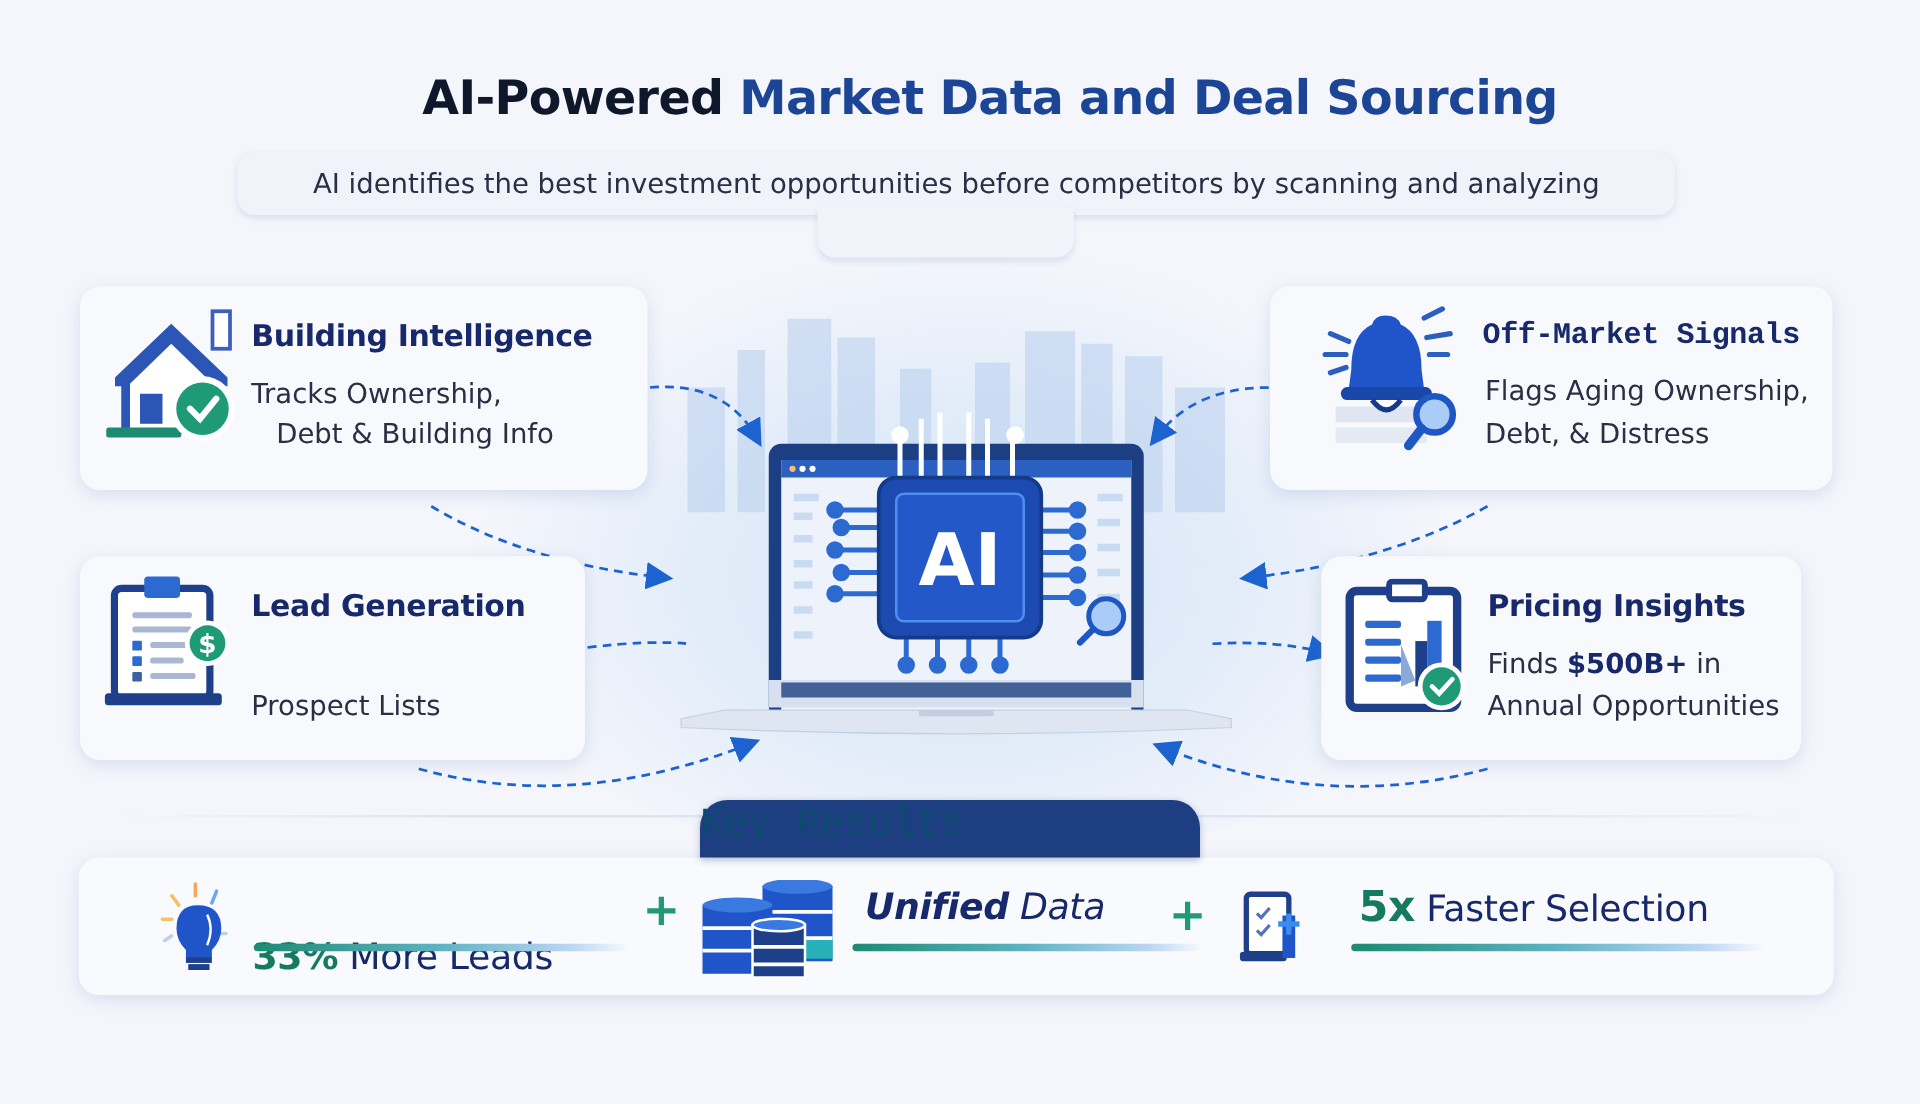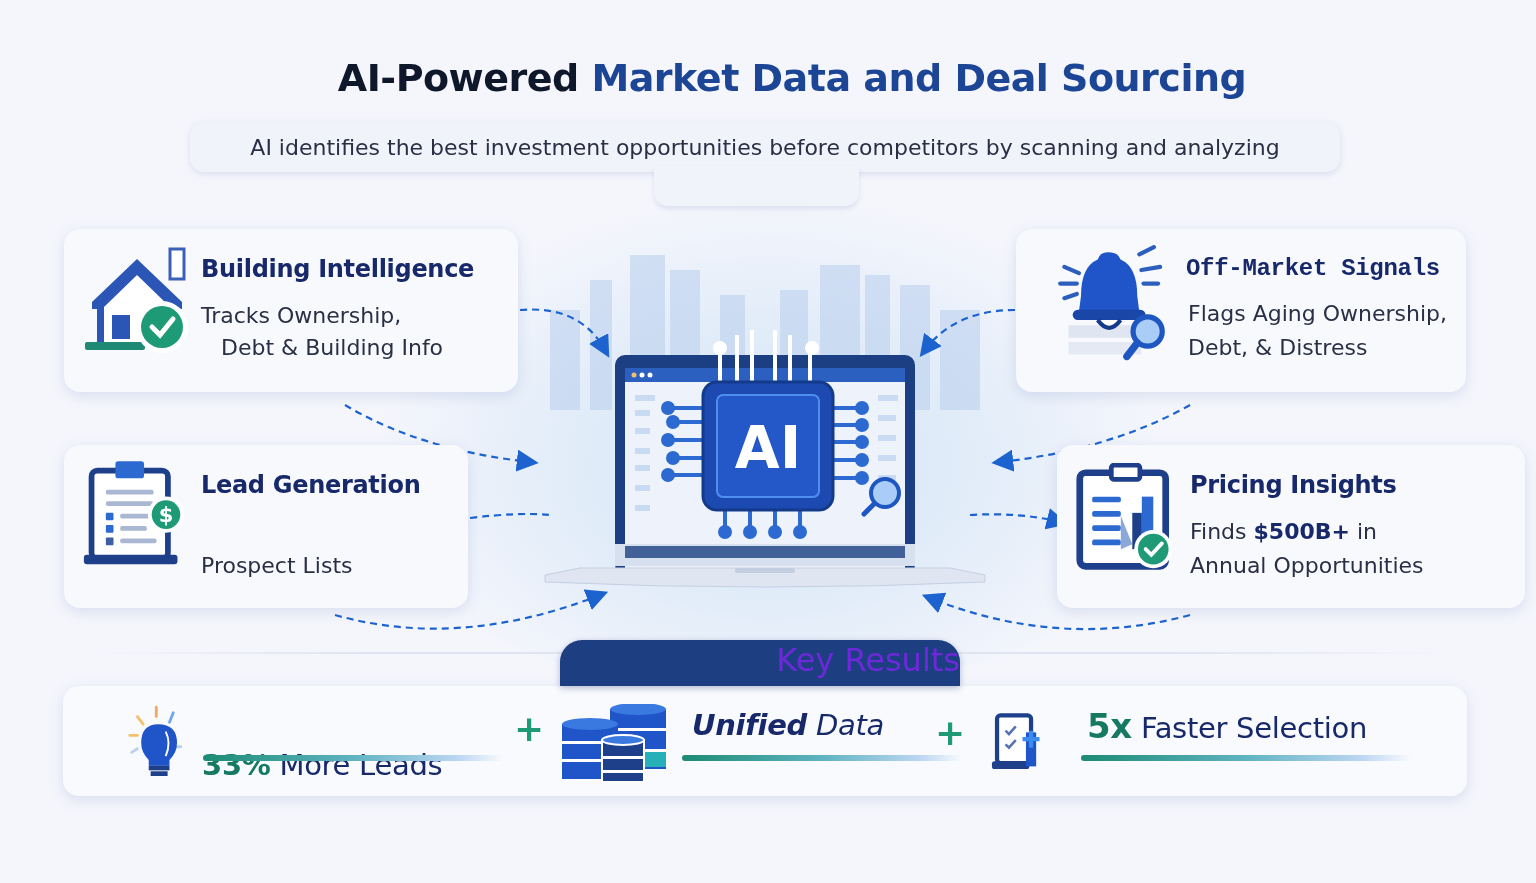--- a/index.html
+++ b/index.html
@@ -46,22 +46,22 @@
   .icon{position:absolute;}
   .laptop{position:absolute;left:540px;top:290px;width:450px;height:300px;}
   .arrow{position:absolute;left:0;top:0;width:1536px;height:883px;pointer-events:none;}
   .divider{position:absolute;left:90px;top:652px;width:1360px;height:2px;background:linear-gradient(90deg,rgba(220,226,240,0),#dfe4f0 20%,#dfe4f0 80%,rgba(220,226,240,0));}
   .kr-tab{
     position:absolute;left:560px;top:640px;width:400px;height:46px;
     background:#1d3f82;border-radius:22px 22px 0 0;
     box-shadow:0 2px 6px rgba(20,40,100,.3);
   }
   .kr-label{
-    position:absolute;left:560px;top:641px;width:400px;text-align:right;
-    font-size:32px;color:#6d28d9;font-weight:500;
+    position:absolute;left:560px;top:641px;width:400px;text-align:left;
+    font-size:32px;color:#0c4a6e;font-weight:500;font-family:Liberation Mono, monospace;
   }
   .kr-panel{
     position:absolute;left:63px;top:686px;width:1404px;height:110px;
     background:#f9fafd;border-radius:16px;
     box-shadow:0 4px 14px rgba(90,115,180,.18);
   }
   .kr-item{position:absolute;font-size:29px;color:#17296a;white-space:nowrap;letter-spacing:-0.3px;}
   .kr-item .num{color:#167a62;font-weight:bold;}
   .kr-item .bold{font-weight:bold;}
   .bar{position:absolute;height:6px;border-radius:3px;background:linear-gradient(90deg,#1c8b73,#5fb3c2 50%,#bcd6f3 85%,rgba(220,230,245,0));}
@@ -246,21 +246,21 @@
     <rect x="25" y="69" width="8" height="8" rx="1" fill="#2c6ad2"></rect>
     <rect x="25" y="82" width="8" height="8" rx="1" fill="#3b5fa0"></rect>
     <circle cx="88" cy="58" r="19" fill="#fff"></circle>
     <circle cx="88" cy="58" r="15" fill="#1f9a76"></circle>
     <text x="88" y="66" text-anchor="middle" font-family="DejaVu Sans, sans-serif" font-weight="bold" font-size="22" fill="#fff">$</text>
   </svg>
   <div class="ctitle" style="left:137px;top:26px;">Lead Generation</div>
   <div class="cdesc" style="left:137px;top:104px;">Prospect Lists</div>
 </div>
 
-<div class="card" style="left:1057px;top:445px;width:468px;height:163px;">
+<div class="card" style="left:1057px;top:445px;width:384px;height:163px;">
   <svg class="icon" viewBox="0 0 110 120" style="left:18px;top:18px;width:105px;height:115px;">
     <rect x="5" y="10" width="90" height="98" rx="6" fill="#fff" stroke="#1e3f8a" stroke-width="7"></rect>
     <rect x="38" y="2" width="30" height="15" rx="3" fill="#fff" stroke="#1e3f8a" stroke-width="5"></rect>
     <g fill="#2c6ad2">
       <rect x="18" y="35" width="30" height="6" rx="2"></rect>
         <rect x="18" y="50" width="30" height="6" rx="2"></rect>
       <rect x="18" y="65" width="30" height="6" rx="2"></rect>
         <rect x="18" y="80" width="30" height="6" rx="2"></rect>
       <rect x="70" y="35" width="12" height="55"></rect>
     </g>

